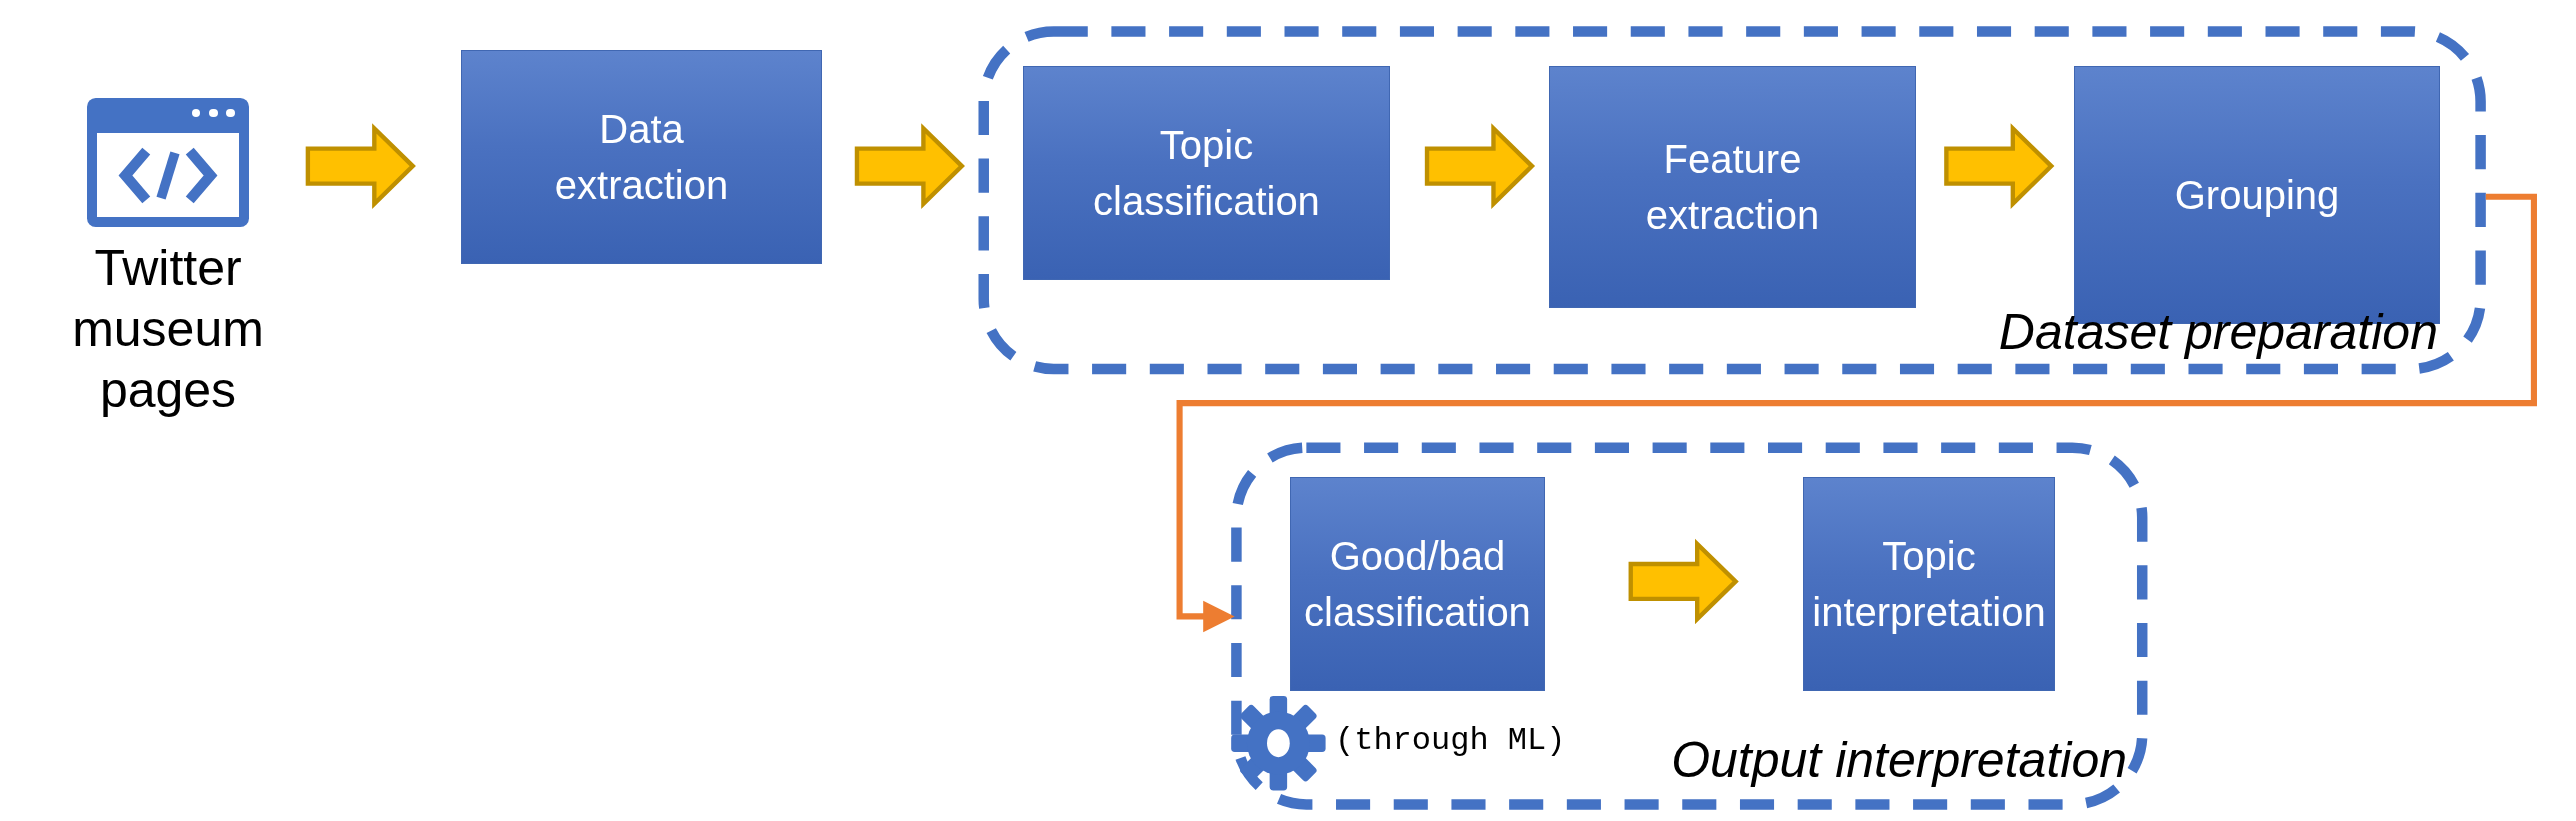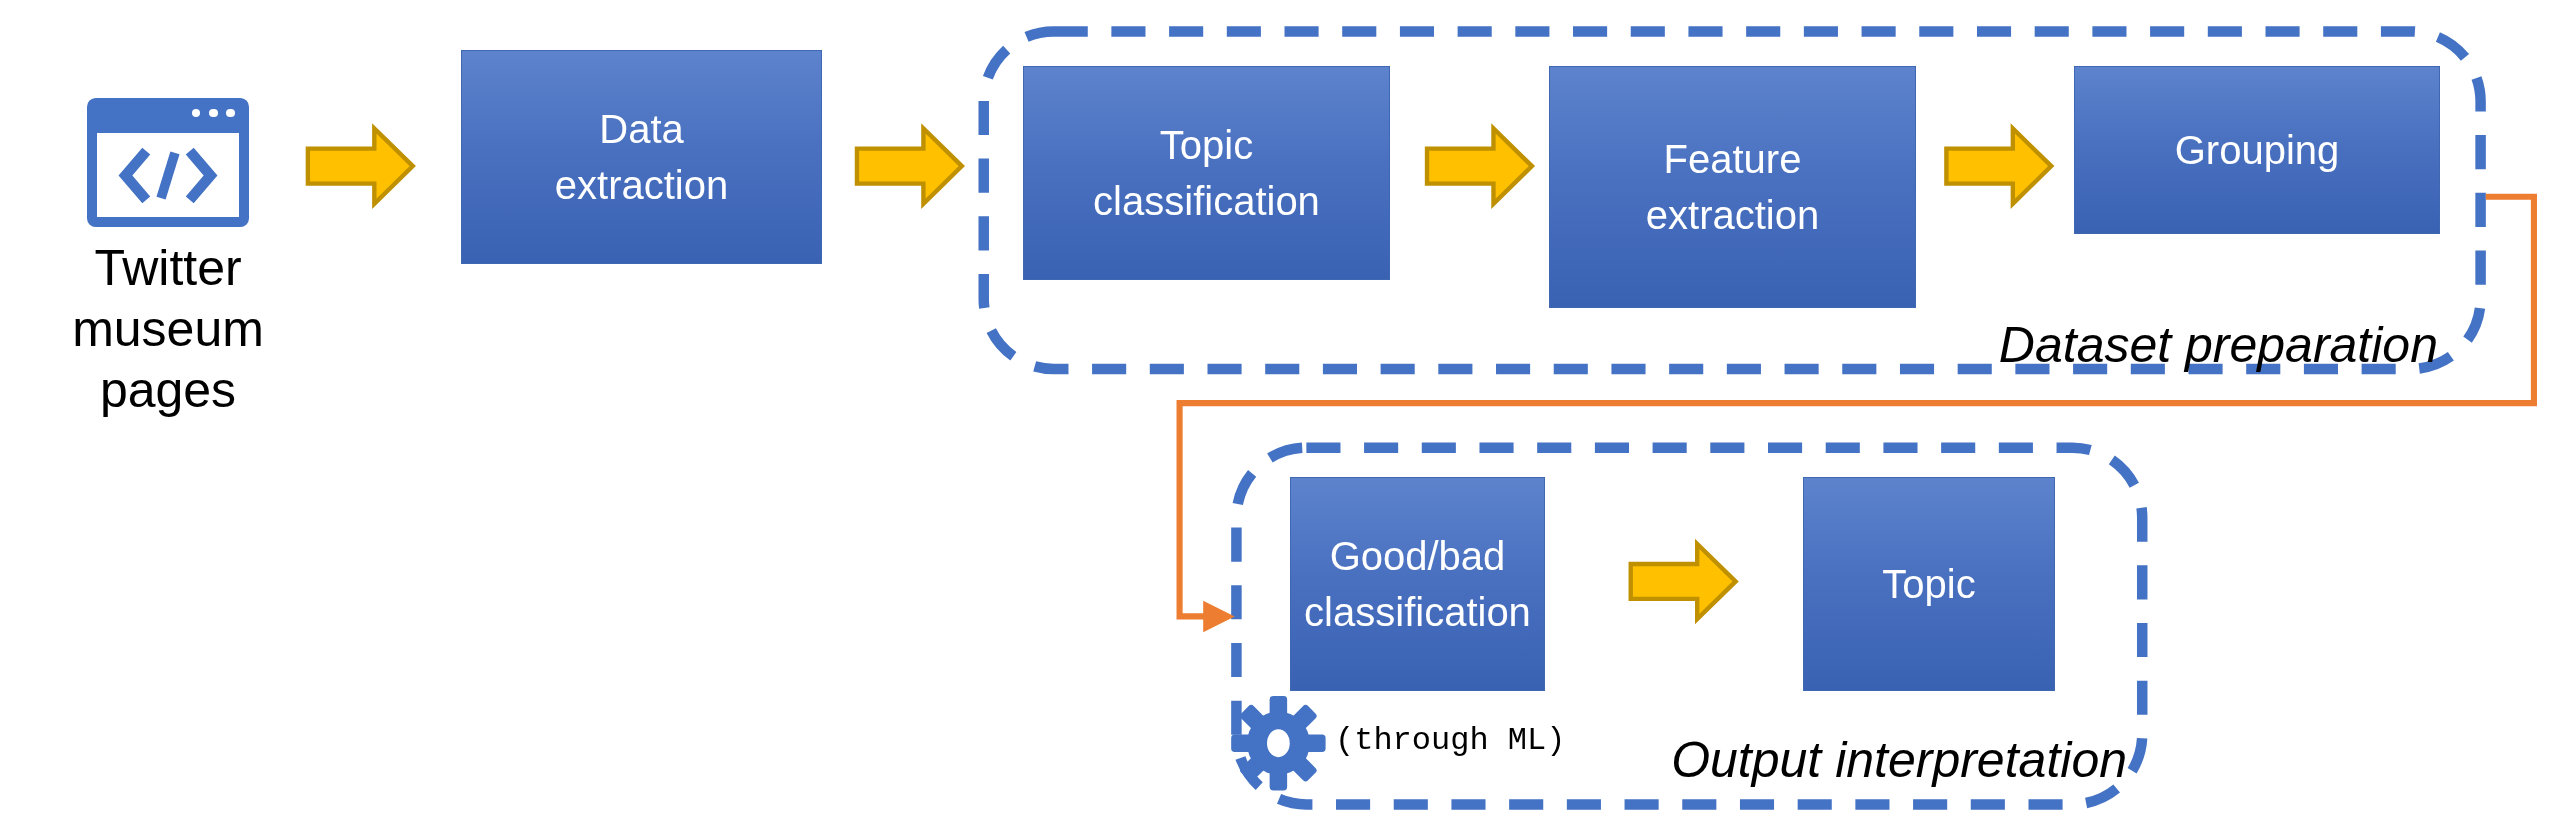--- a/index.html
+++ b/index.html
@@ -28,21 +28,21 @@
     font-size: 40px;
     line-height: 56px;
     background: linear-gradient(180deg, #5d83cd 0%, #4a71c0 45%, #3a62b3 100%);
     border: 1.7px solid #4067b2;
     box-sizing: border-box;
   }
   .box span { display: block; }
   .box-data-acquisition   { left: 461px;  top: 50px;  width: 361px; height: 214px; }
   .box-topic              { left: 1023px; top: 66px;  width: 367px; height: 214px; }
   .box-feature            { left: 1549px; top: 66px;  width: 367px; height: 242px; }
-  .box-grouping           { left: 2074px; top: 66px;  width: 366px; height: 168px; }
+  .box-grouping           { left: 2074px; top: 66px;  width: 366px; height: 258px; }
   .box-goodbad            { left: 1290px; top: 477px; width: 255px; height: 214px; }
   .box-model              { left: 1803px; top: 477px; width: 252px; height: 214px; }
 
   
   .browser-icon {
     position: absolute;
     left: 87px; top: 98px;
     width: 162px; height: 129px;
     background: #4472C4;
     border-radius: 8.7px;
@@ -71,21 +71,21 @@
     font-size: 50px;
   }
   .source-label {
     left: 0; top: 238px;
     width: 336px;
     text-align: center;
     line-height: 61px;
   }
   .source-label span { display: block; }
   .group-label { font-style: italic; white-space: nowrap; }
-  .dataset-label { right: 138px; top: 316px; text-align: right; }
+  .dataset-label { right: 138px; top: 303px; text-align: right; }
   .output-label  { right: 449px; top: 731px; }
   .through-ml    { left: 1335px; top: 722px; font-size: 32px; white-space: nowrap; font-family: Liberation Mono, monospace; }
 </style>
 </head>
 <body>
 
 <div class="canvas">
 
   <svg class="layer" viewBox="0 0 2946 939">
     <defs>
@@ -155,20 +155,21 @@
   <div class="box box-grouping">
     <span>Grouping</span>
     <span></span>
   </div>
   <div class="box box-goodbad">
     <span>Good/bad</span>
     <span>classification</span>
   </div>
   <div class="box box-model">
     <span>Topic</span>
+    <span>interpretation</span>
   </div>
 
   <div class="label group-label dataset-label">Dataset preparation</div>
   <div class="label group-label output-label">Output interpretation</div>
   <div class="label through-ml">(through ML)</div>
 
 </div>
 
 
 </body></html>

